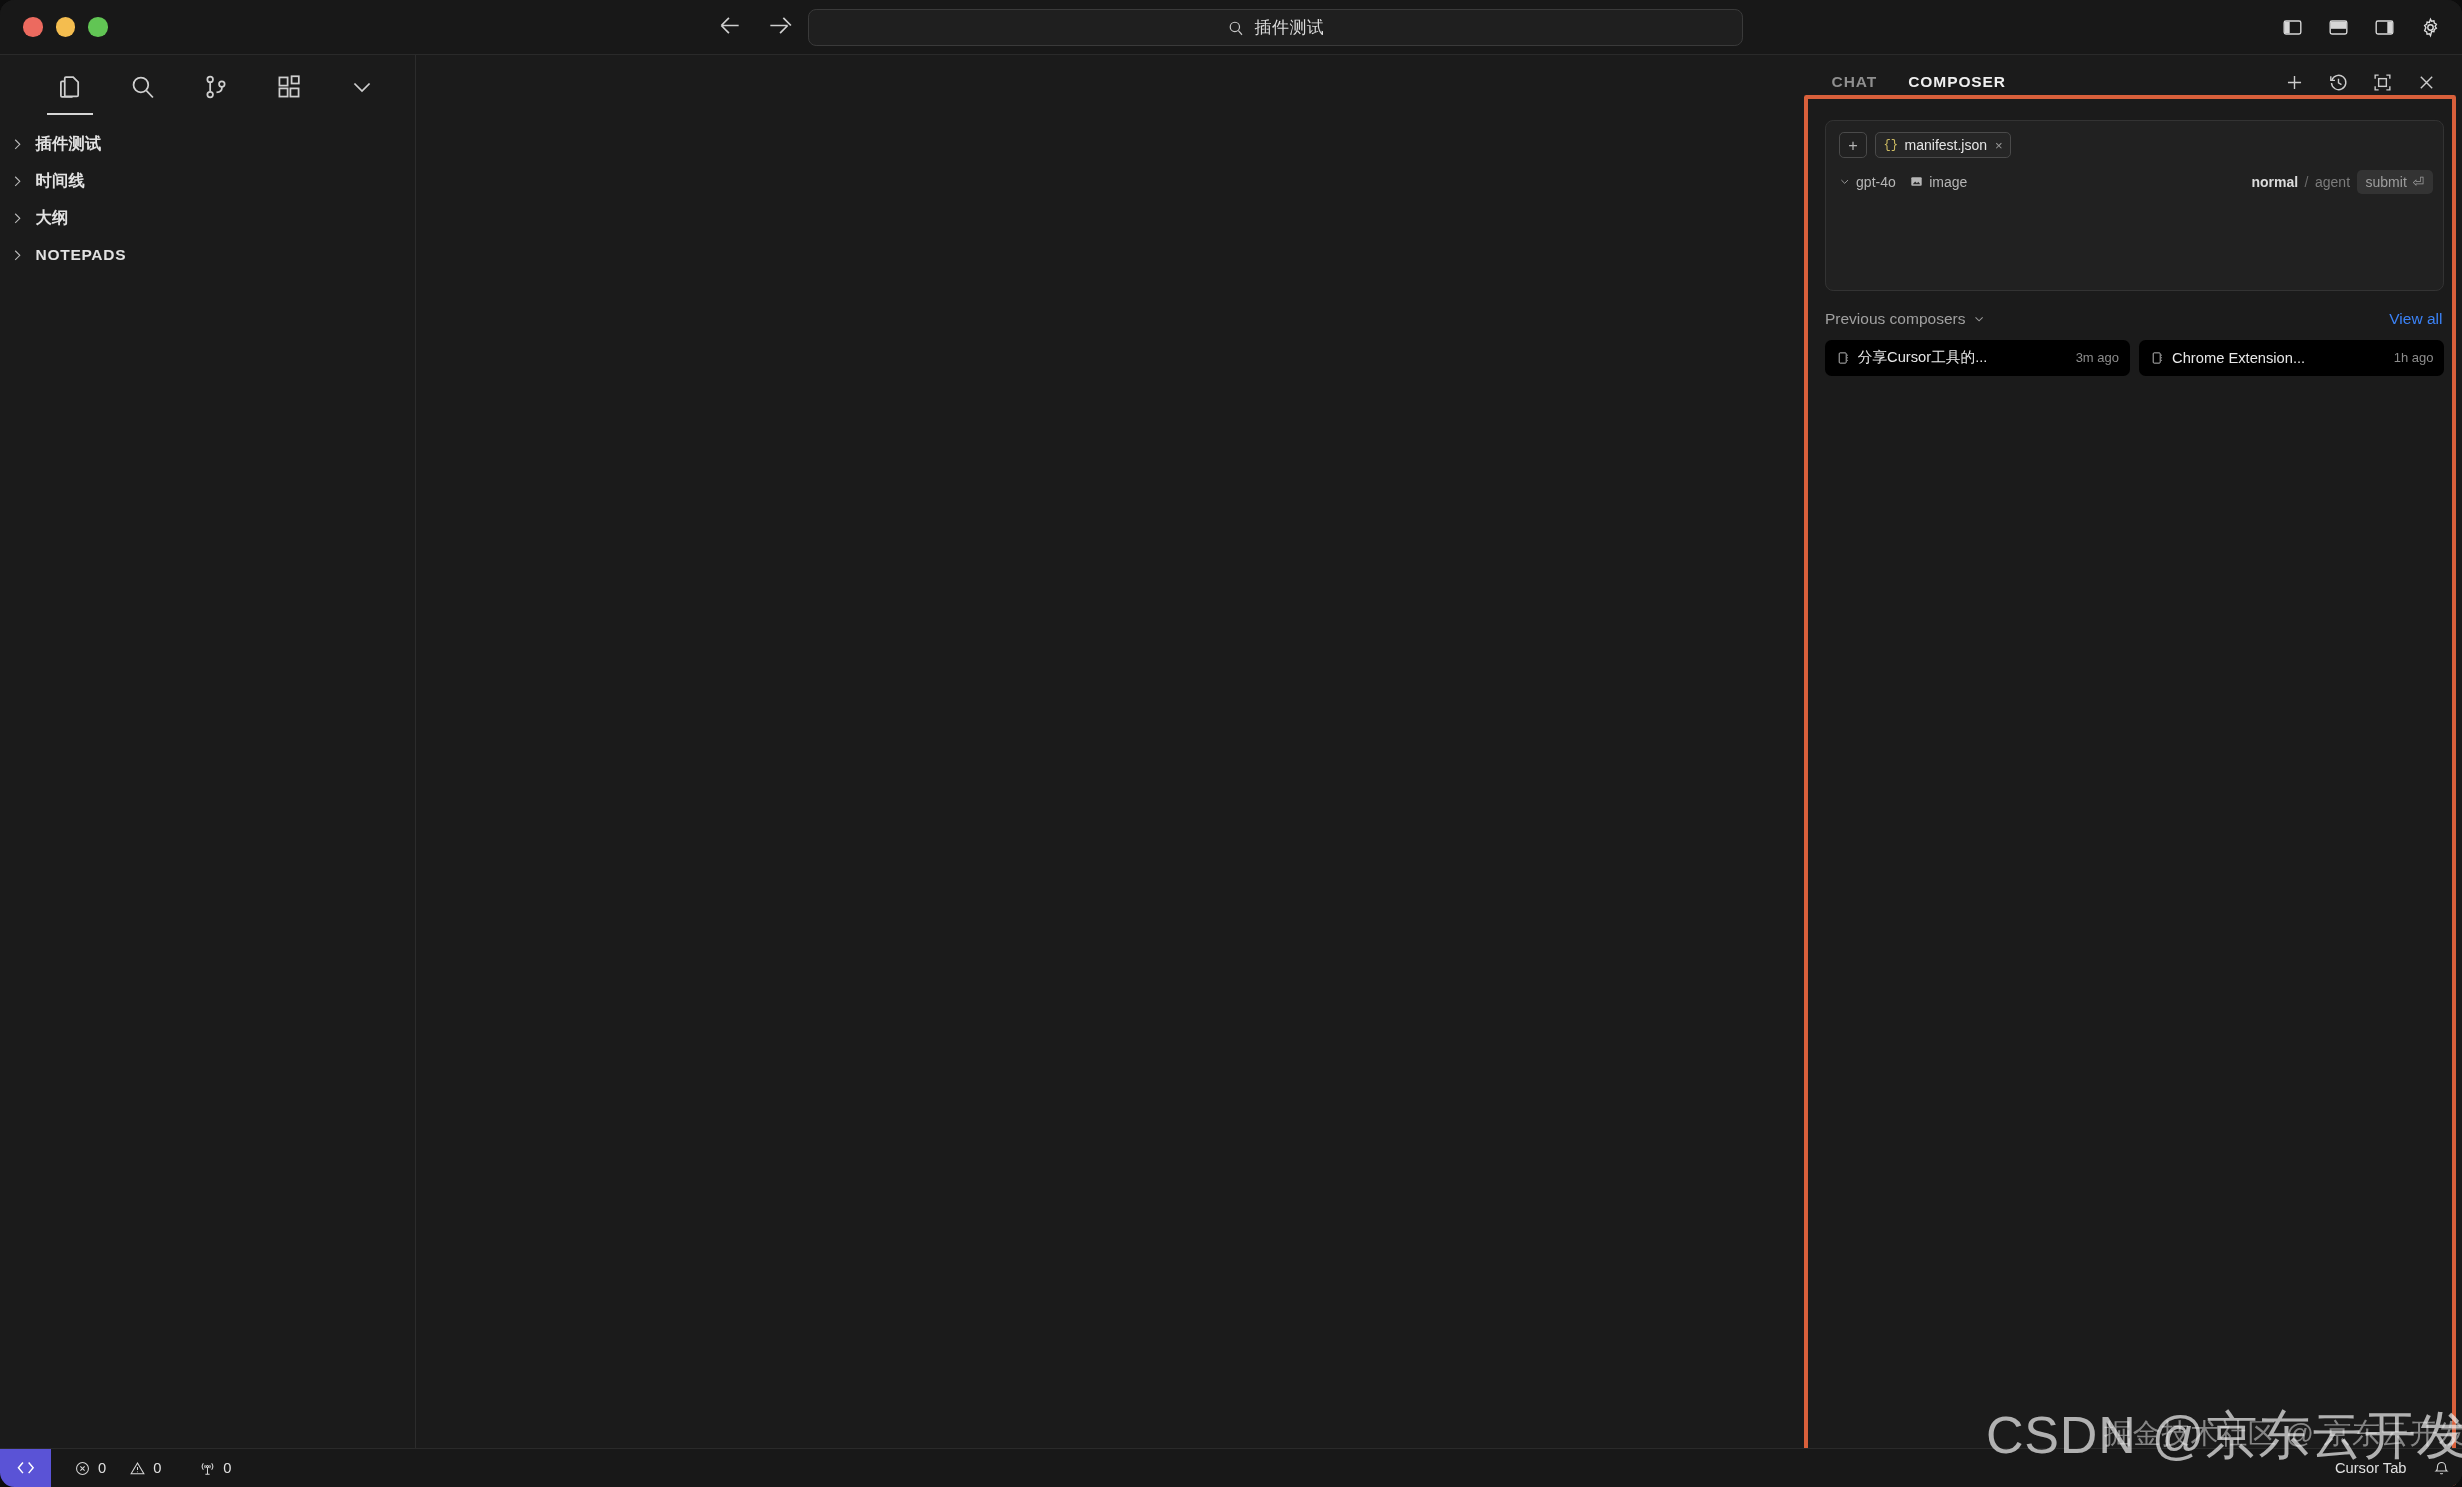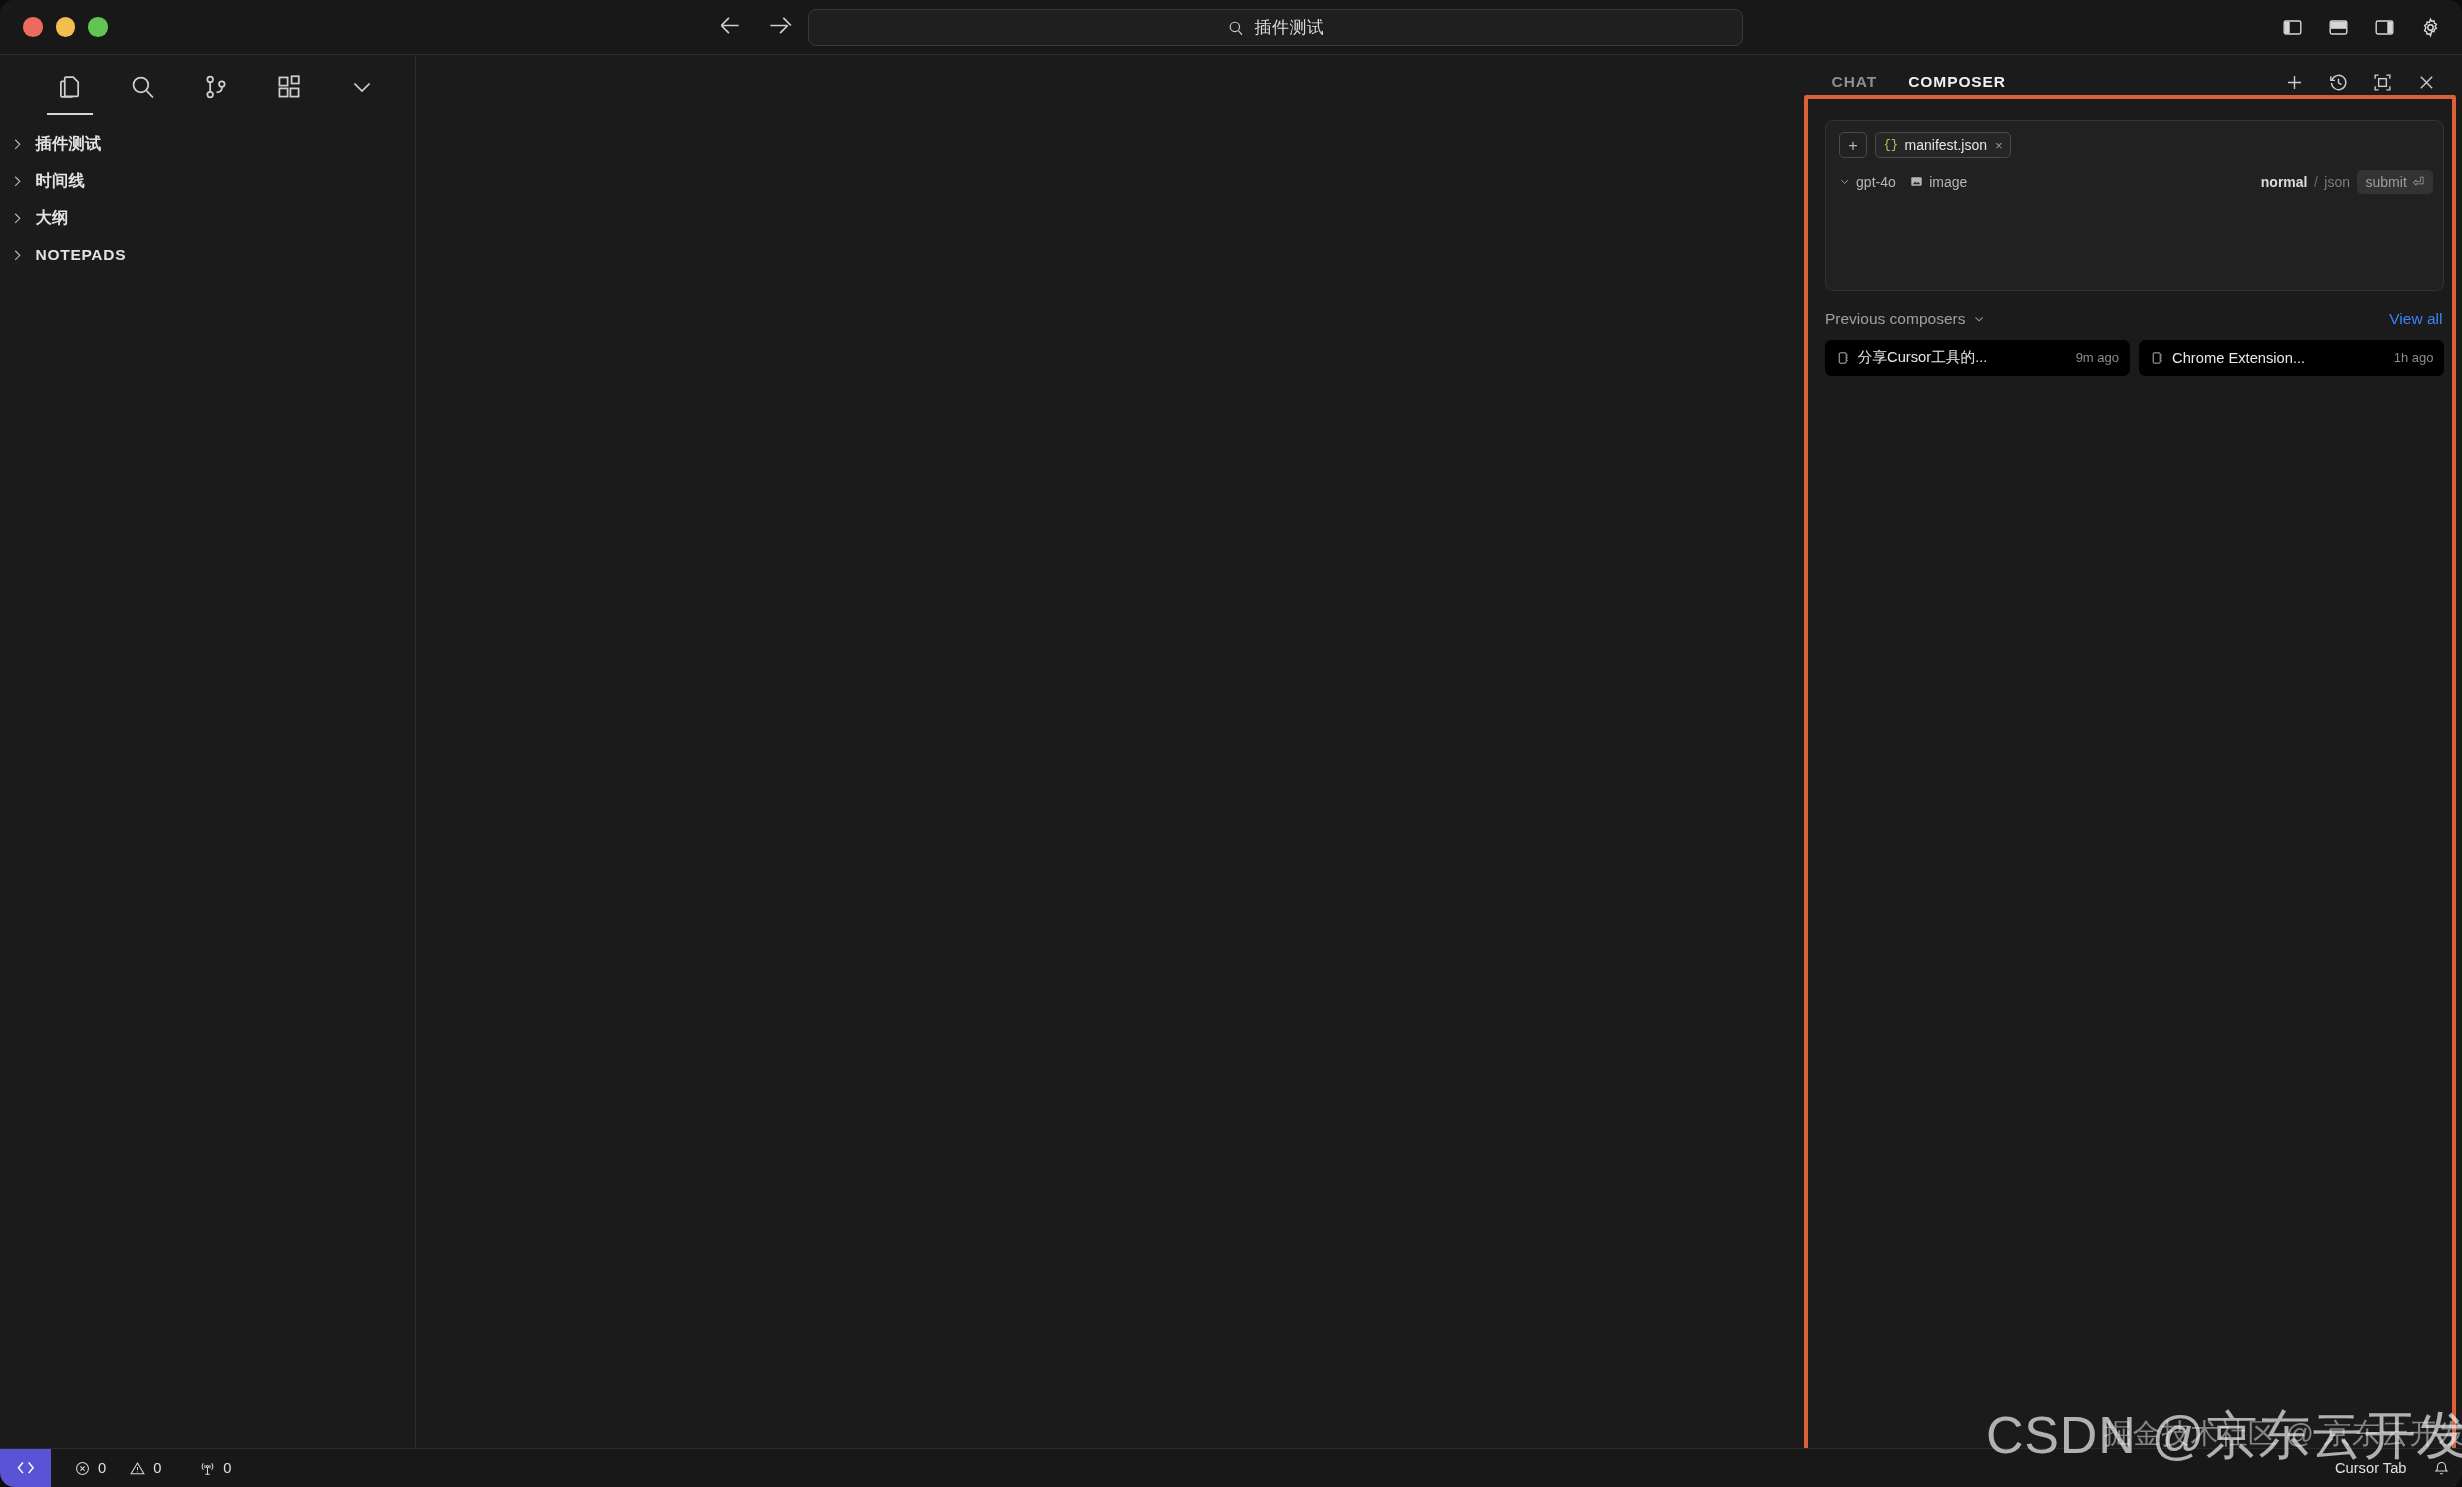--- a/index.html
+++ b/index.html
@@ -432,21 +432,21 @@
                 <svg viewBox="0 0 24 24" fill="none">
                     <rect x="2.4" y="4" width="19.2" height="16" rx="2" fill="#b6b6b6"></rect>
                     <path d="M5 17l4.6-5.2 3.1 3.5 2.6-2.9L19 17z" fill="#2b2b2b"></path>
                   </svg>
                 <span>image</span>
               </span>
             </div>
             <div class="mr-right">
               <span class="mode-normal">normal</span>
               <span class="mode-sep">/</span>
-              <span class="mode-agent">json</span>
+              <span class="mode-agent">agent</span>
               <span class="submit">
                 <span>submit</span>
                 <span>⏎</span>
               </span>
             </div>
           </div>
         </div>
 
         <div class="prev-head">
           <span class="prev-title">
@@ -458,21 +458,21 @@
           <span class="view-all">View all</span>
         </div>
 
         <div class="prev-cards">
           <div class="pcard">
             <svg viewBox="0 0 24 24">
                 <rect x="5.5" y="3.2" width="12" height="17.6" rx="1.6"></rect>
                 <path d="M19.2 7.2h1.4M19.2 11.6h1.4M19.2 16h1.4"></path>
               </svg>
             <span class="pc-name">分享Cursor工具的...</span>
-            <span class="pc-time">9m ago</span>
+            <span class="pc-time">3m ago</span>
           </div>
           <div class="pcard">
             <svg viewBox="0 0 24 24">
                 <rect x="5.5" y="3.2" width="12" height="17.6" rx="1.6"></rect>
                 <path d="M19.2 7.2h1.4M19.2 11.6h1.4M19.2 16h1.4"></path>
               </svg>
             <span class="pc-name">Chrome Extension...</span>
             <span class="pc-time">1h ago</span>
           </div>
         </div>

